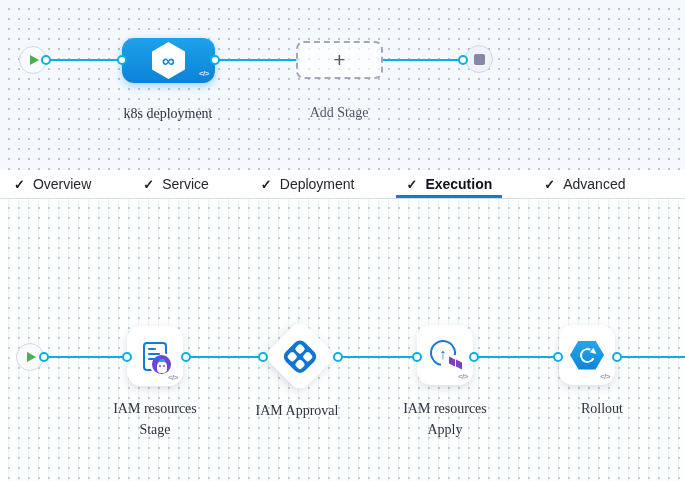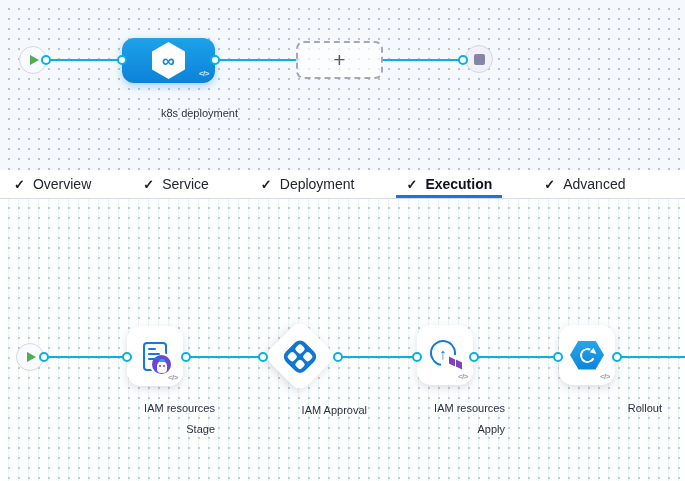--- a/index.html
+++ b/index.html
@@ -56,21 +56,21 @@
     border-left:9px solid #4fae54;
     border-top:5.5px solid transparent;border-bottom:5.5px solid transparent;
   }
   .stop-circle{background:#f1f2f9;}
   .stop-sq{width:11px;height:11px;background:#8387a3;border-radius:2px;}
   .code-toggle{
     position:absolute;font-size:8px;font-weight:bold;letter-spacing:-0.5px;
     color:#9aa0ae;cursor:pointer;line-height:1;
   }
   .flow-label{
-    position:absolute;text-align:right;color:#2e3240;font-size:11px;line-height:21px;
+    position:absolute;text-align:center;color:#2e3240;font-size:14px;line-height:21px;font-family:Liberation Serif, serif;
   }
   
   .stage-node{
     position:absolute;left:122px;top:38px;width:93px;height:45px;border-radius:12px;
     background:linear-gradient(180deg,#1ea2e9,#0b82d9);
     box-shadow:0 3px 8px rgba(13,134,220,0.35);
     display:flex;align-items:center;justify-content:center;cursor:pointer;
   }
   .hex{
     width:33px;height:37px;background:#fff;
@@ -168,20 +168,21 @@
   <div class="add-stage">
     <span>+</span>
   </div>
 
   <div class="dot" style="left:463px;top:60px;"></div>
   <div class="round-node stop-circle" style="left:465px;top:45px;">
     <div class="stop-sq"></div>
   </div>
 
   <div class="flow-label" style="left:98px;top:103px;width:140px;">k8s deployment</div>
+  <div class="flow-label" style="left:279px;top:102px;width:120px;color:#4e5366;">Add Stage</div>
 </div>
 
 <div class="tabbar">
   <div class="tab">
     <span class="chk">✓</span>
     <span>Overview</span>
   </div>
   <div class="tab">
     <span class="chk">✓</span>
     <span>Service</span>

